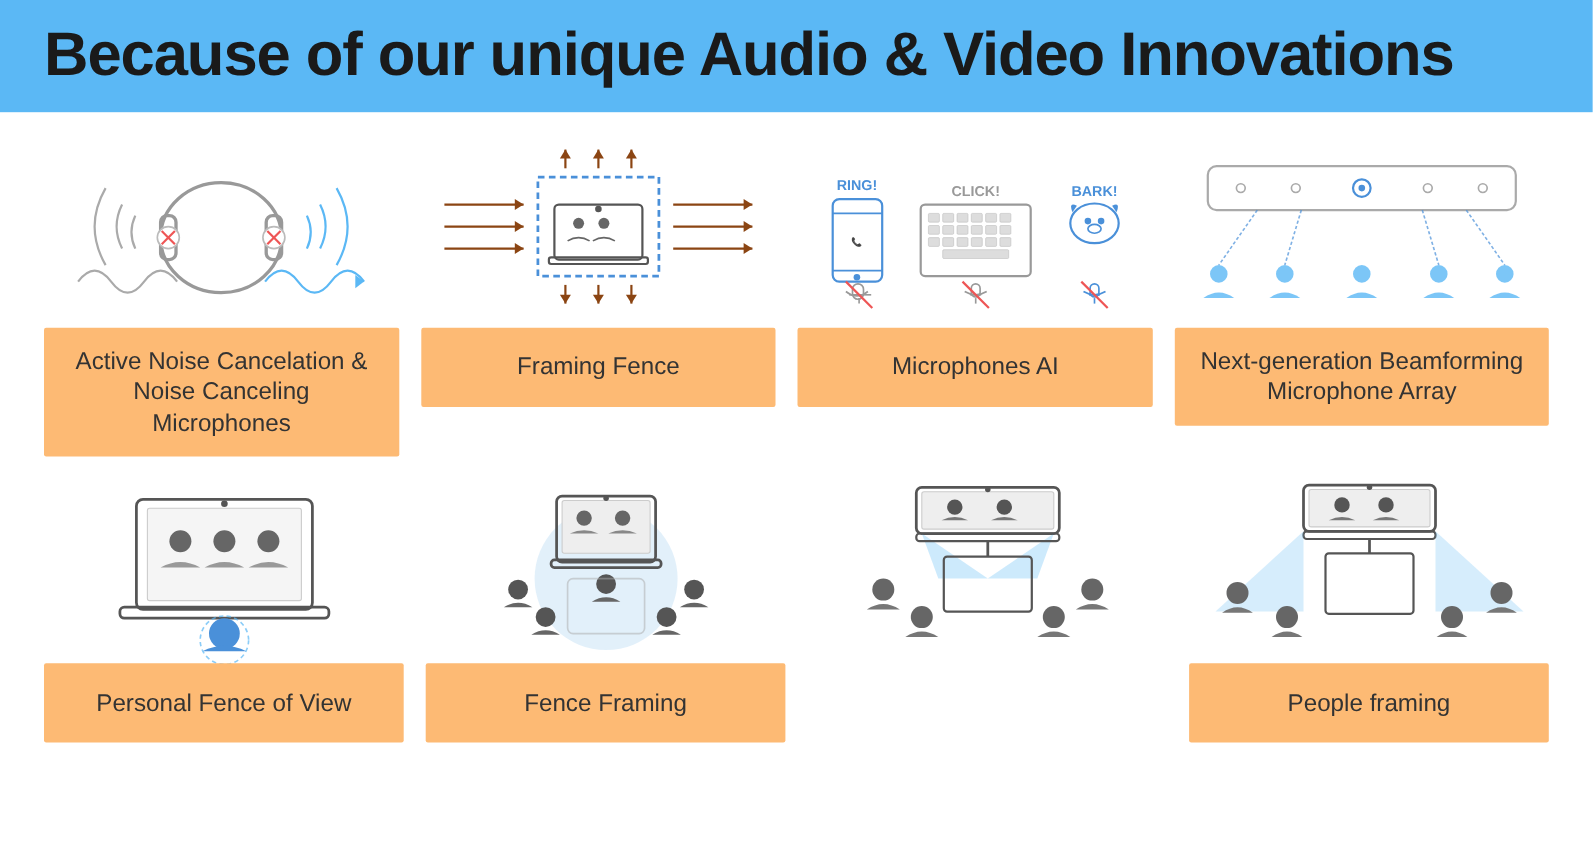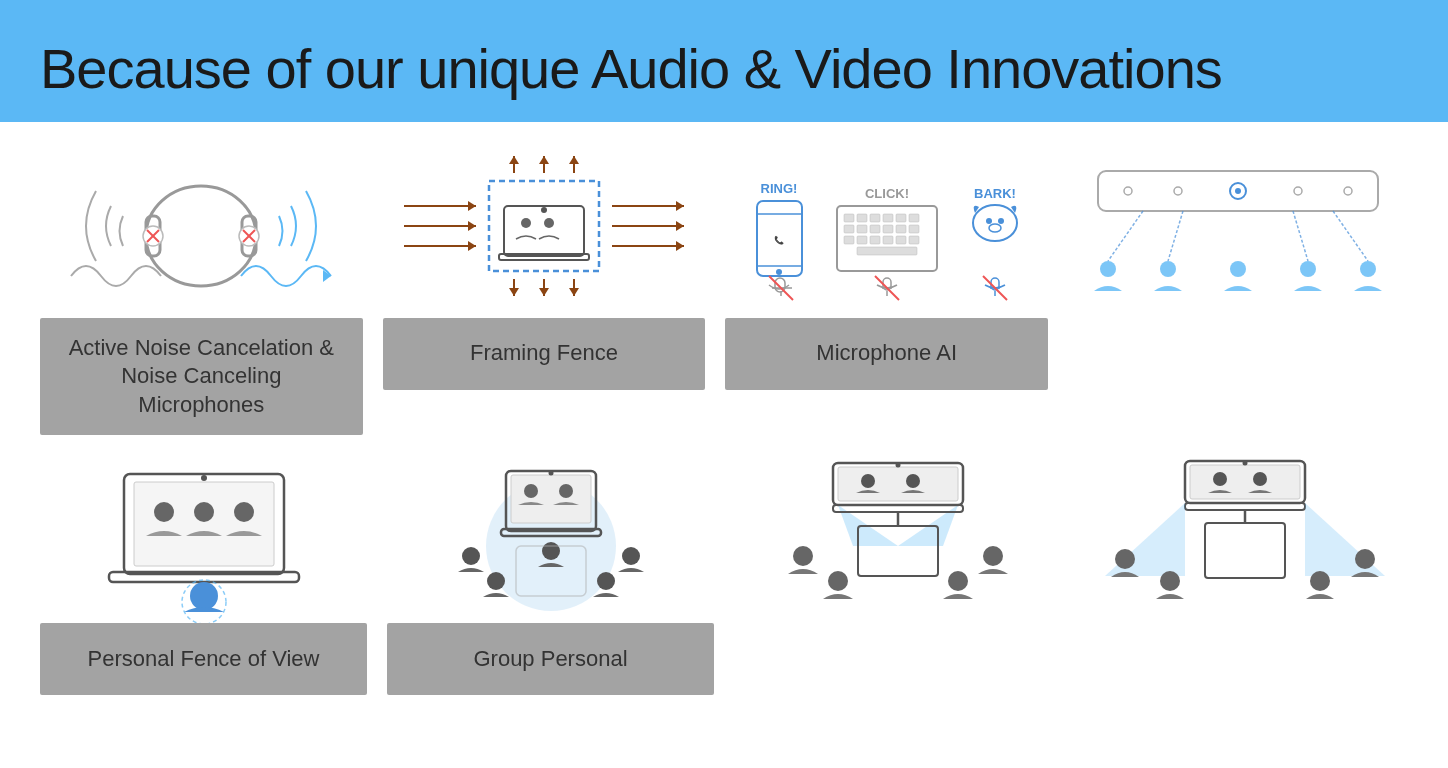--- a/index.html
+++ b/index.html
@@ -11,25 +11,24 @@
       overflow: hidden;
     }
 
     .header {
       background: #5BB8F5;
       width: 100%;
       padding: 18px 40px 22px 40px;
     }
     .header-title {
       font-size: 56px;
-      font-weight: 400;
+      font-weight: 700;
       color: #1a1a1a;
       letter-spacing: -1px;
       line-height: 1.1;
-      margin-top: 20px;
     }
 
     .main-content {
       padding: 24px 40px 20px 40px;
       display: flex;
       flex-direction: column;
       gap: 16px;
     }
 
     .row {
@@ -48,21 +47,21 @@
 
     .icon-area {
       height: 160px;
       width: 100%;
       display: flex;
       align-items: center;
       justify-content: center;
     }
 
     .label-box {
-      background: #a3a3a3;
+      background: #fdba74;
       width: 100%;
       padding: 16px 16px;
       text-align: center;
       border-radius: 2px;
       min-height: 72px;
       display: flex;
       align-items: center;
       justify-content: center;
     }
     .label-box span {
@@ -232,21 +231,21 @@
           <text x="248" y="47" text-anchor="middle" font-size="13" font-weight="bold" fill="#4a90d9">BARK!</text>
 
           <line x1="243" y1="137" x2="253" y2="137" stroke="#4a90d9" stroke-width="1.5"></line>
           <rect x="244" y="127" width="8" height="12" rx="4" fill="none" stroke="#4a90d9" stroke-width="1.5"></rect>
           <path d="M238,134 Q248,140 258,134" fill="none" stroke="#4a90d9" stroke-width="1.5"></path>
           <line x1="248" y1="140" x2="248" y2="145" stroke="#4a90d9" stroke-width="1.5"></line>
           <line x1="236" y1="125" x2="260" y2="149" stroke="#e55" stroke-width="2"></line>
         </svg>
       </div>
       <div class="label-box">
-        <span>Microphone AI</span>
+        <span>Microphones AI</span>
       </div>
     </div>
 
     <div class="card">
       <div class="icon-area">
         <svg width="340" height="150" viewBox="0 0 340 150">
 
           <rect x="30" y="20" width="280" height="40" rx="8" fill="none" stroke="#aaa" stroke-width="2"></rect>
 
           <circle cx="60" cy="40" r="4" fill="none" stroke="#aaa" stroke-width="1.5"></circle>
@@ -271,20 +270,24 @@
           <circle cx="170" cy="118" r="8" fill="#5BB8F5" opacity="0.8"></circle>
           <path d="M156,140 Q170,130 184,140" fill="#5BB8F5" opacity="0.8"></path>
 
           <circle cx="240" cy="118" r="8" fill="#5BB8F5" opacity="0.8"></circle>
           <path d="M226,140 Q240,130 254,140" fill="#5BB8F5" opacity="0.8"></path>
 
           <circle cx="300" cy="118" r="8" fill="#5BB8F5" opacity="0.8"></circle>
           <path d="M286,140 Q300,130 314,140" fill="#5BB8F5" opacity="0.8"></path>
         </svg>
       </div>
+      <div class="label-box">
+        <span>Next-generation
+Beamforming Microphone Array</span>
+      </div>
     </div>
 
   </div>
 
   <div class="row">
 
     <div class="card">
       <div class="icon-area">
         <svg width="240" height="155" viewBox="0 0 240 155">
 
@@ -344,21 +347,21 @@
           <circle cx="60" cy="105" r="9" fill="#555"></circle>
           <path d="M47,121 Q60,113 73,121" fill="#666"></path>
 
           <circle cx="220" cy="105" r="9" fill="#555"></circle>
           <path d="M207,121 Q220,113 233,121" fill="#666"></path>
 
           <rect x="105" y="95" width="70" height="50" rx="5" fill="none" stroke="#aaa" stroke-width="1.5" opacity="0.5"></rect>
         </svg>
       </div>
       <div class="label-box">
-        <span>Group Personal</span>
+        <span>Fence Framing</span>
       </div>
     </div>
 
     <div class="card">
       <div class="icon-area">
         <svg width="280" height="160" viewBox="0 0 280 160">
 
           <rect x="75" y="12" width="130" height="42" rx="5" fill="none" stroke="#555" stroke-width="2.5"></rect>
           <rect x="80" y="16" width="120" height="34" rx="2" fill="#eee" stroke="#ccc" stroke-width="1"></rect>
 
@@ -414,17 +417,20 @@
           <path d="M16,126 Q30,116 44,126" fill="#777"></path>
           <circle cx="75" cy="130" r="10" fill="#666"></circle>
           <path d="M61,148 Q75,138 89,148" fill="#777"></path>
 
           <circle cx="270" cy="108" r="10" fill="#666"></circle>
           <path d="M256,126 Q270,116 284,126" fill="#777"></path>
           <circle cx="225" cy="130" r="10" fill="#666"></circle>
           <path d="M211,148 Q225,138 239,148" fill="#777"></path>
         </svg>
       </div>
+      <div class="label-box">
+        <span>People framing</span>
+      </div>
     </div>
 
   </div>
 
 </div>
 
 </body></html>

